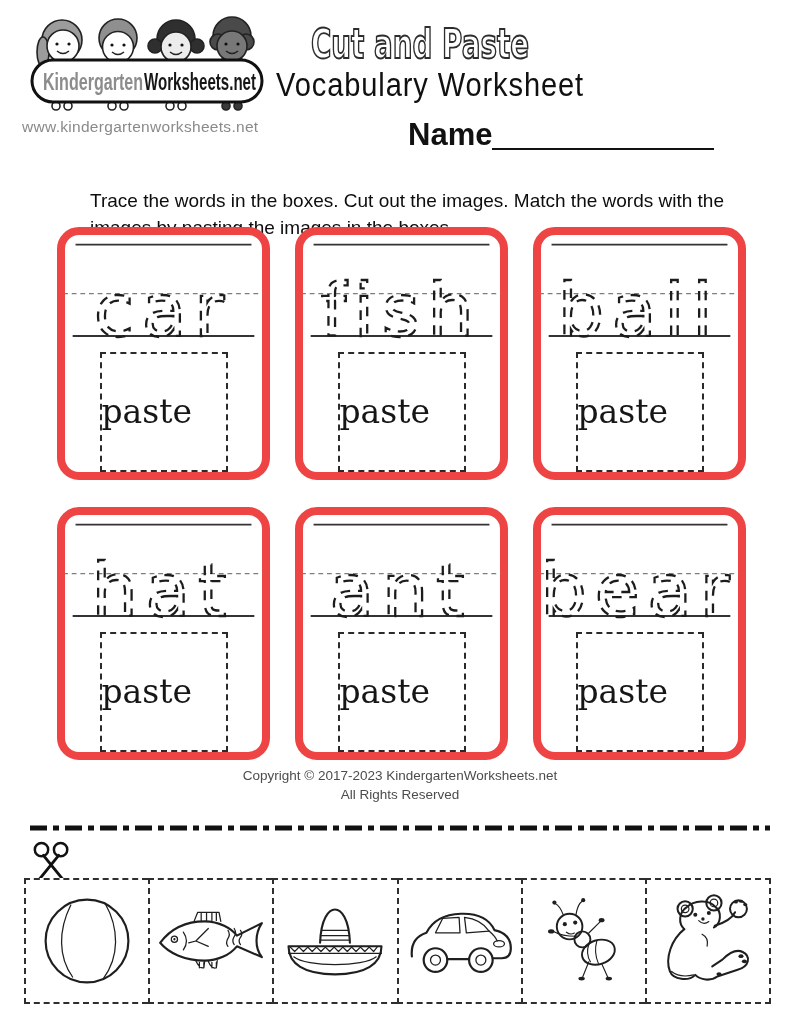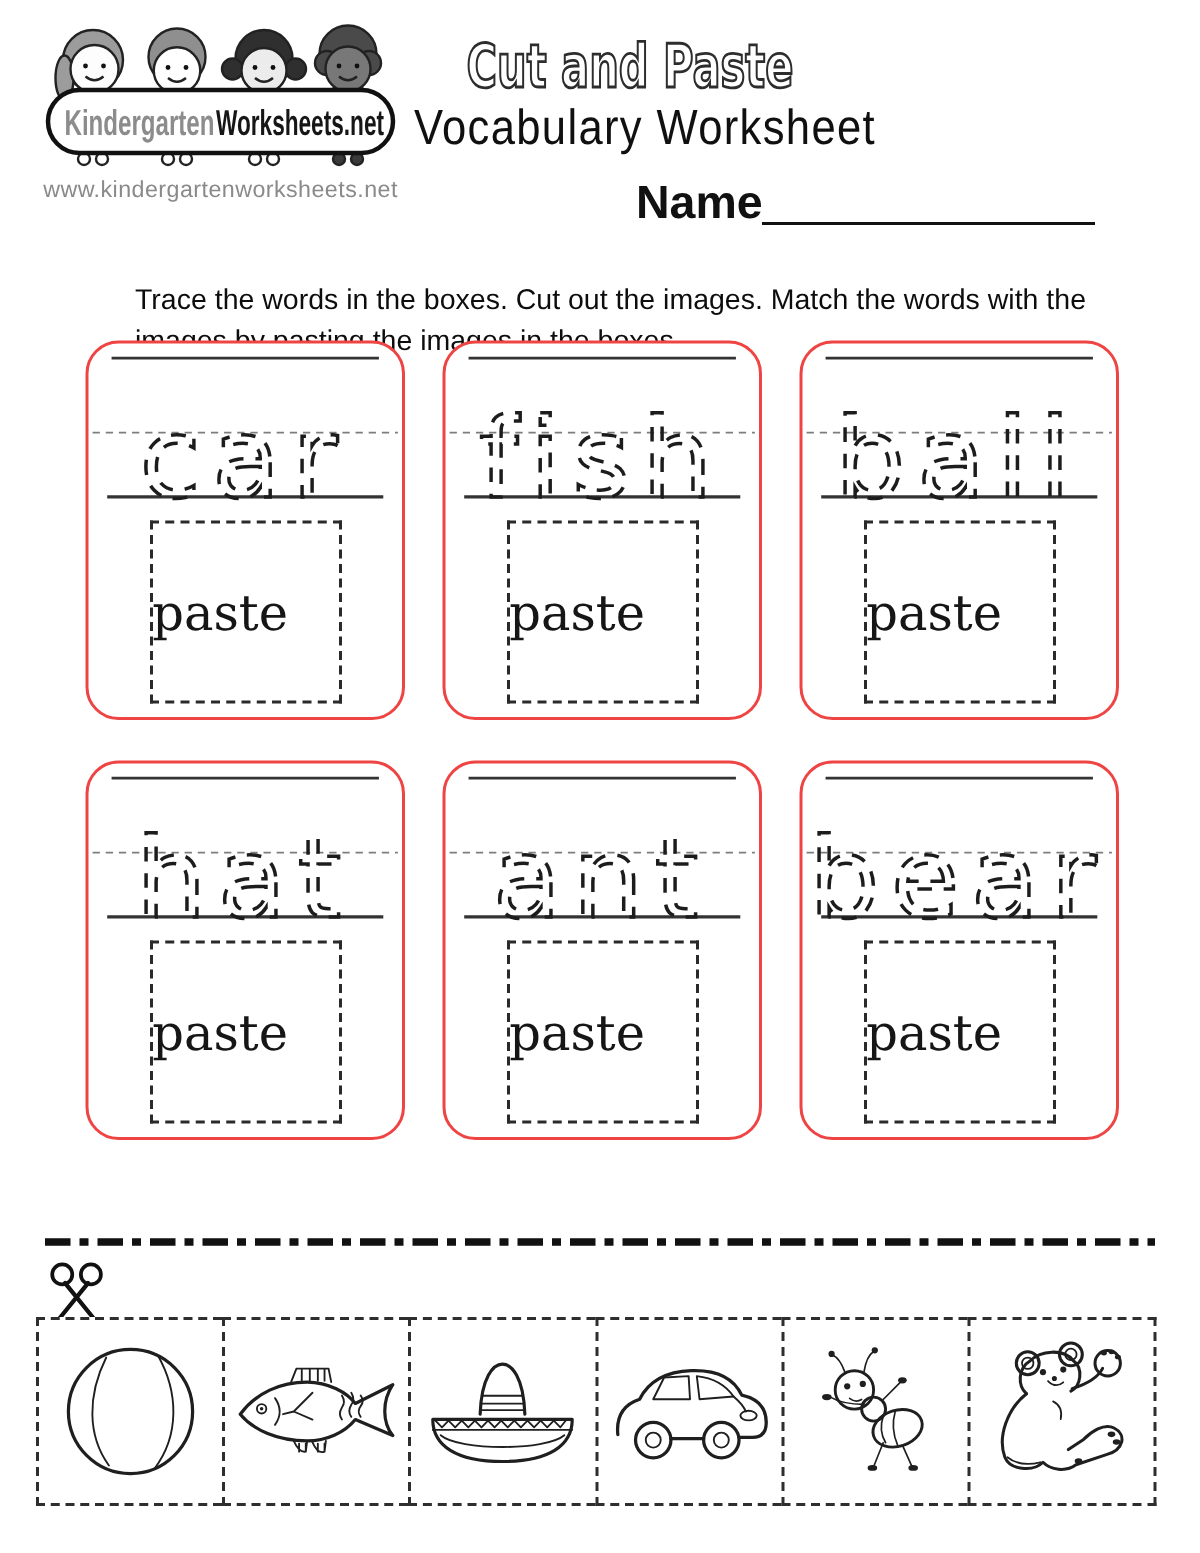--- a/index.html
+++ b/index.html
@@ -1,43 +1,43 @@
 <!DOCTYPE html>
 <html><head>
 <meta charset="utf-8">
 <style>
   html,body{margin:0;padding:0;background:#fff;}
   .page{position:relative;width:800px;height:1035px;background:#ffffff;overflow:hidden;
         font-family:"Liberation Sans",sans-serif;color:#1a1a1a;}
 
   
   .logo{position:absolute;left:28px;top:16px;width:240px;height:102px;}
-  .logo-site{position:absolute;left:22px;top:118px;width:250px;text-align:center;
+  .logo-site{position:absolute;left:22px;top:118px;width:250px;text-align:left;
              font-size:15.5px;color:#8a8a8a;letter-spacing:.3px;}
   .sign-light{font-family:"Liberation Sans",sans-serif;font-weight:600;fill:#8c8c8c;}
   .sign-bold{font-family:"Liberation Sans",sans-serif;font-weight:800;fill:#161616;}
 
   
   .title-svg{position:absolute;left:268px;top:14px;}
   .t1{font-family:"DejaVu Sans",sans-serif;font-weight:700;font-size:40px;
       fill:#ffffff;stroke:#2d2d2d;stroke-width:1.9px;text-anchor:middle;}
   .t2{font-family:"Liberation Sans",sans-serif;font-weight:400;font-size:33px;
       fill:#101010;text-anchor:middle;letter-spacing:1px;}
   .name-row{position:absolute;left:408px;top:110px;display:flex;align-items:flex-end;height:40px;}
-  .name-label{font-size:31px;font-weight:600;color:#111;line-height:1;margin-left:16px;}
+  .name-label{font-size:31px;font-weight:600;color:#111;line-height:1;}
   .name-line{display:inline-block;width:222px;height:36px;border-bottom:2.5px solid #111;}
 
   .instructions{position:absolute;left:90px;top:169px;width:645px;
                 font-size:19px;line-height:1.42;color:#0d0d0d;}
 
   
   .cards{position:absolute;left:57px;top:227px;width:689px;
          display:grid;grid-template-columns:repeat(3,213px);grid-auto-rows:253px;
          column-gap:25px;row-gap:27px;}
-  .card{box-sizing:border-box;border:2px solid #ef4444;border-radius:22px;background:#fff;
+  .card{box-sizing:border-box;border:8px solid #ef4444;border-radius:22px;background:#fff;
         display:flex;flex-direction:column;align-items:center;}
   .trace{display:block;}
   .guide-top{stroke:#333;stroke-width:2;}
   .guide-mid{stroke:#7d7d7d;stroke-width:1.2;stroke-dasharray:5 4;}
   .guide-base{stroke:#333;stroke-width:2.2;}
   .traced{font-family:"DejaVu Sans",sans-serif;font-size:76px;letter-spacing:8px;
           text-anchor:middle;fill:none;stroke:#1c1c1c;stroke-width:2.4;stroke-dasharray:10 8;}
   .paste-box{box-sizing:border-box;width:128px;height:122px;border:2px dashed #2a2a2a;
              margin-top:6px;display:flex;align-items:center;justify-content:flex-start;}
   .paste-label{font-family:"DejaVu Serif",serif;font-size:33px;color:#161616;}
@@ -194,20 +194,24 @@
         <line class="guide-base" x1="12" y1="105" x2="201" y2="105"></line>
         <text class="traced" x="106" y="105">bear</text>
       </svg>
       <div class="paste-box">
         <span class="paste-label">paste</span>
       </div>
     </div>
 
   </section>
 
+  <footer class="copyright">
+    <div>Copyright © 2017-2023 KindergartenWorksheets.net</div>
+    <div>All Rights Reserved</div>
+  </footer>
 
   <svg class="cut-line" width="740" height="8" viewBox="0 0 740 8">
     <line x1="0" y1="4" x2="740" y2="4" stroke="#111" stroke-width="5" stroke-dasharray="17 6 6 6"></line>
   </svg>
   <svg class="scissors" width="42" height="44" viewBox="0 0 44 46">
     <circle cx="11" cy="9" r="7" fill="none" stroke="#111" stroke-width="2.6"></circle>
     <circle cx="31" cy="9" r="7" fill="none" stroke="#111" stroke-width="2.6"></circle>
     <path d="M13,15 L34,41" fill="none" stroke="#111" stroke-width="3" stroke-linecap="round"></path>
     <path d="M29,15 L8,41" fill="none" stroke="#111" stroke-width="3" stroke-linecap="round"></path>
   </svg>

